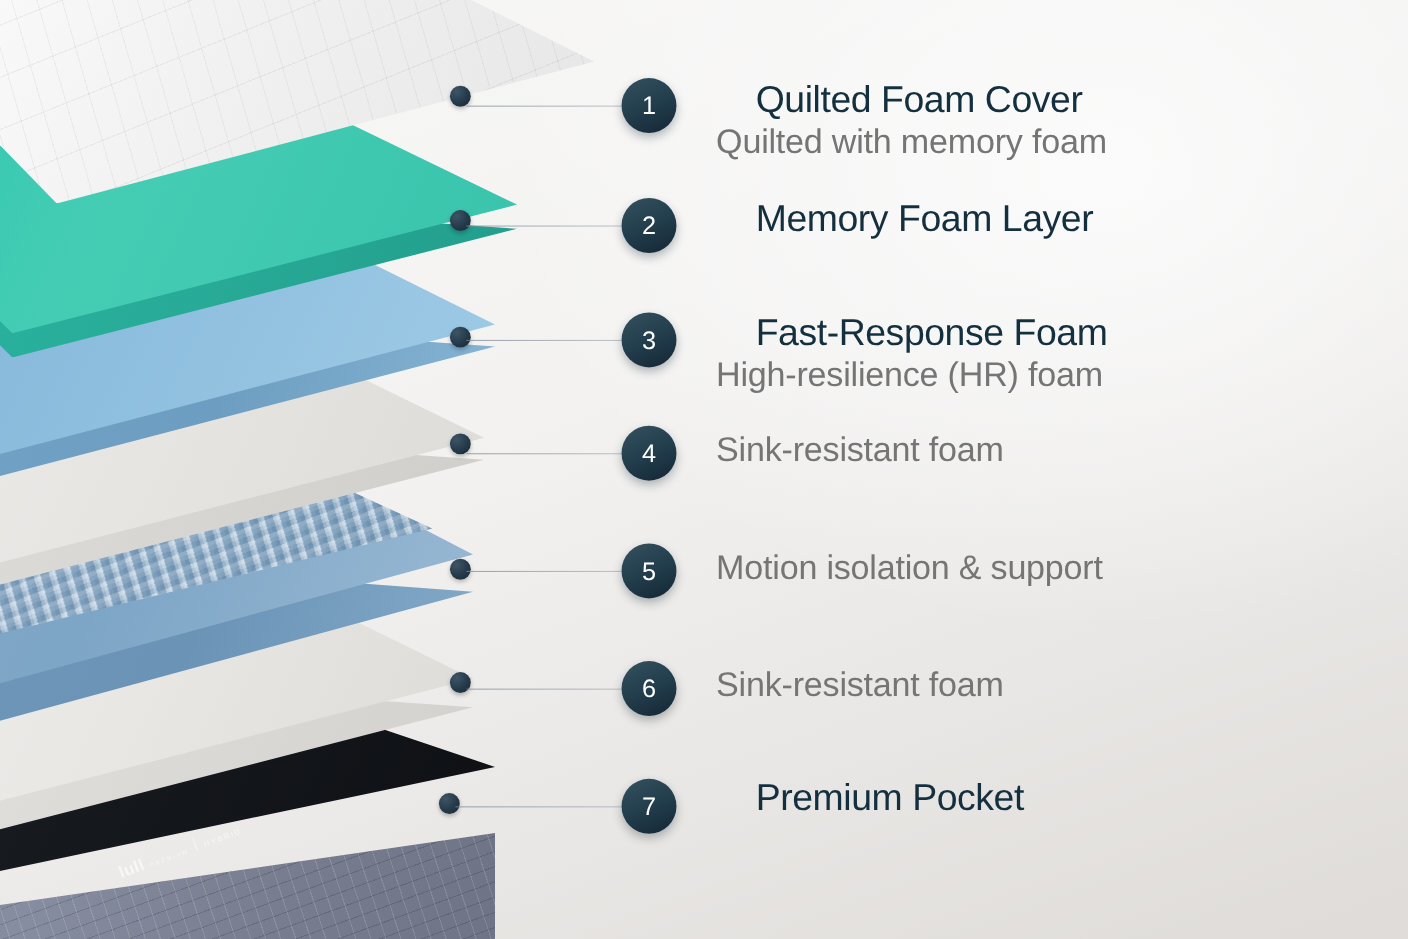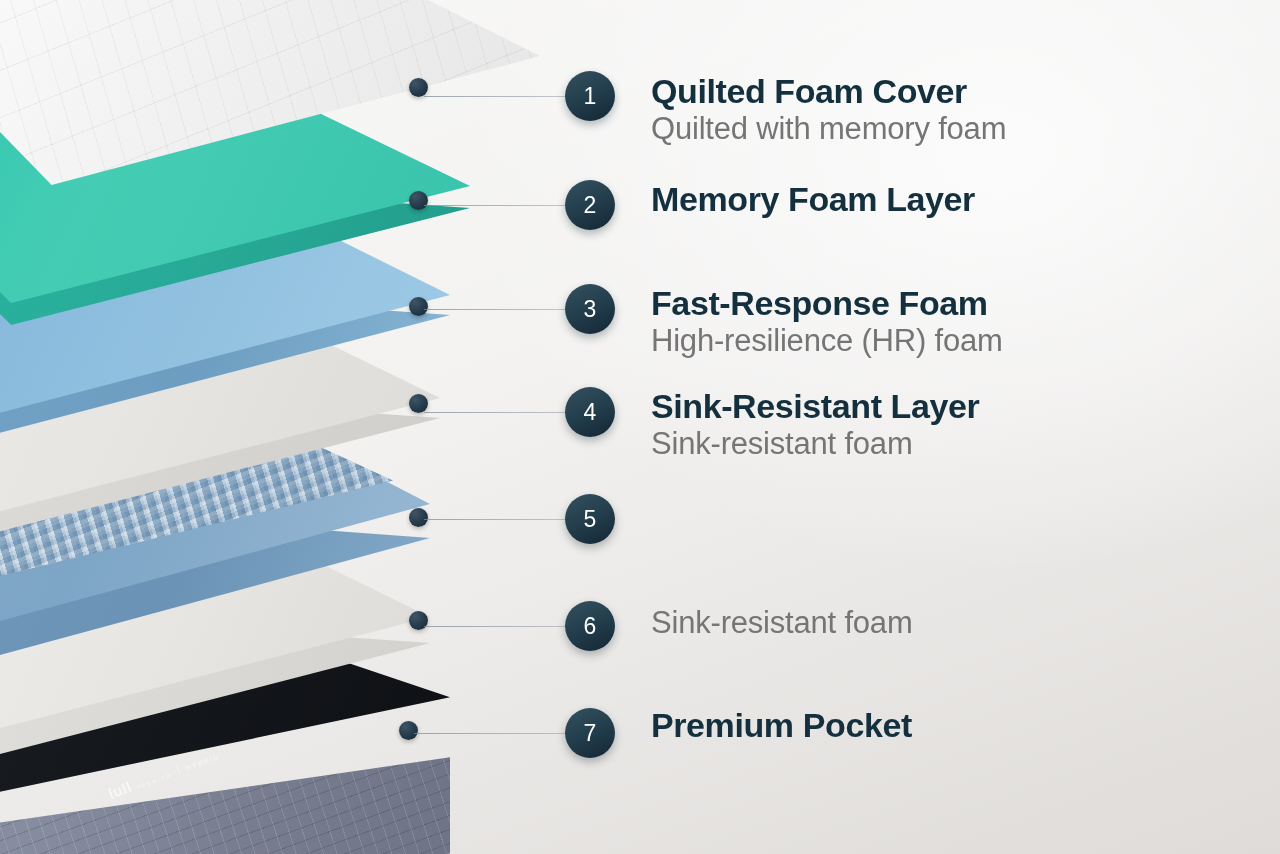--- a/index.html
+++ b/index.html
@@ -157,22 +157,22 @@
     position:absolute;width:50px;height:50px;border-radius:50%;
     background:linear-gradient(155deg,#35505f 0%,#24404f 45%,#142634 100%);
     box-shadow:0 4px 9px rgba(20,35,45,.30);
     color:#fff;display:flex;align-items:center;justify-content:center;
     font-size:23px;font-weight:400;line-height:1;
   }
 
   
   .entry{position:absolute;left:651px;}
   .entry .title{
-    font-size:34px;font-weight:700;color:#14303f;letter-spacing:-.4px;
-    line-height:1.02;white-space:nowrap;
+    font-size:34px;font-weight:400;color:#14303f;letter-spacing:-.4px;
+    line-height:1.02;white-space:nowrap;margin-left:36px;
   }
   .entry .sub{
     font-size:31px;font-weight:400;color:#757575;letter-spacing:-.2px;
     line-height:1.08;margin-top:3px;white-space:nowrap;
   }
 </style>
 </head>
 <body>
 
 <div id="stage">
@@ -247,28 +247,28 @@
     <span class="badge" style="left:565px;top:284px">3</span>
     <div class="entry" style="top:286px">
       <div class="title">Fast-Response Foam</div>
       <div class="sub">High-resilience (HR) foam</div>
     </div>
 
     <span class="dot" style="left:409px;top:394px"></span>
     <span class="leader" style="left:424px;top:412px;width:141px"></span>
     <span class="badge" style="left:565px;top:387px">4</span>
     <div class="entry" style="top:389px">
-      <div class="title">Sink-Resistant Layer</div>
       <div class="sub">Sink-resistant foam</div>
     </div>
 
     <span class="dot" style="left:409px;top:508px"></span>
     <span class="leader" style="left:424px;top:519px;width:141px"></span>
     <span class="badge" style="left:565px;top:494px">5</span>
     <div class="entry" style="top:496px">
+      <div class="sub">Motion isolation &amp; support</div>
     </div>
 
     <span class="dot" style="left:409px;top:611px"></span>
     <span class="leader" style="left:424px;top:626px;width:141px"></span>
     <span class="badge" style="left:565px;top:601px">6</span>
     <div class="entry" style="top:603px">
       <div class="sub">Sink-resistant foam</div>
     </div>
 
     <span class="dot" style="left:399px;top:721px"></span>

